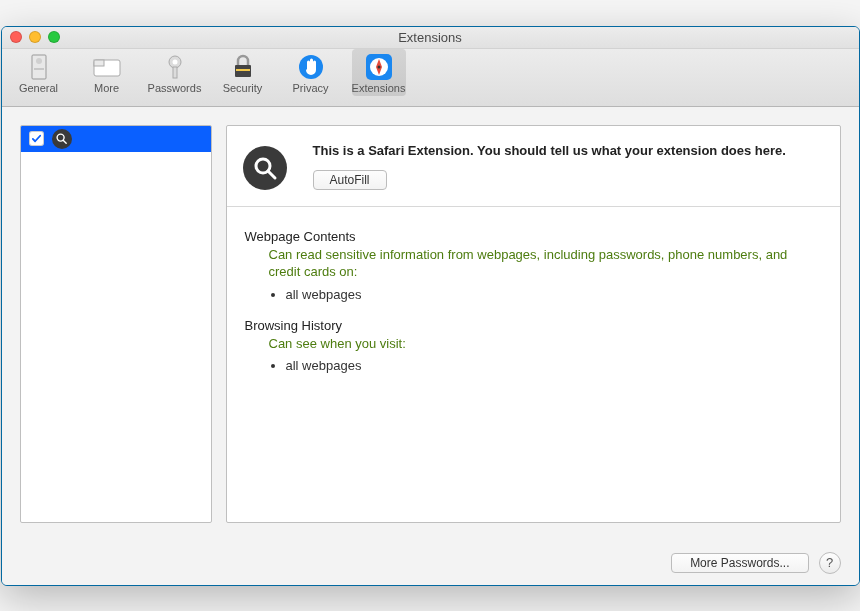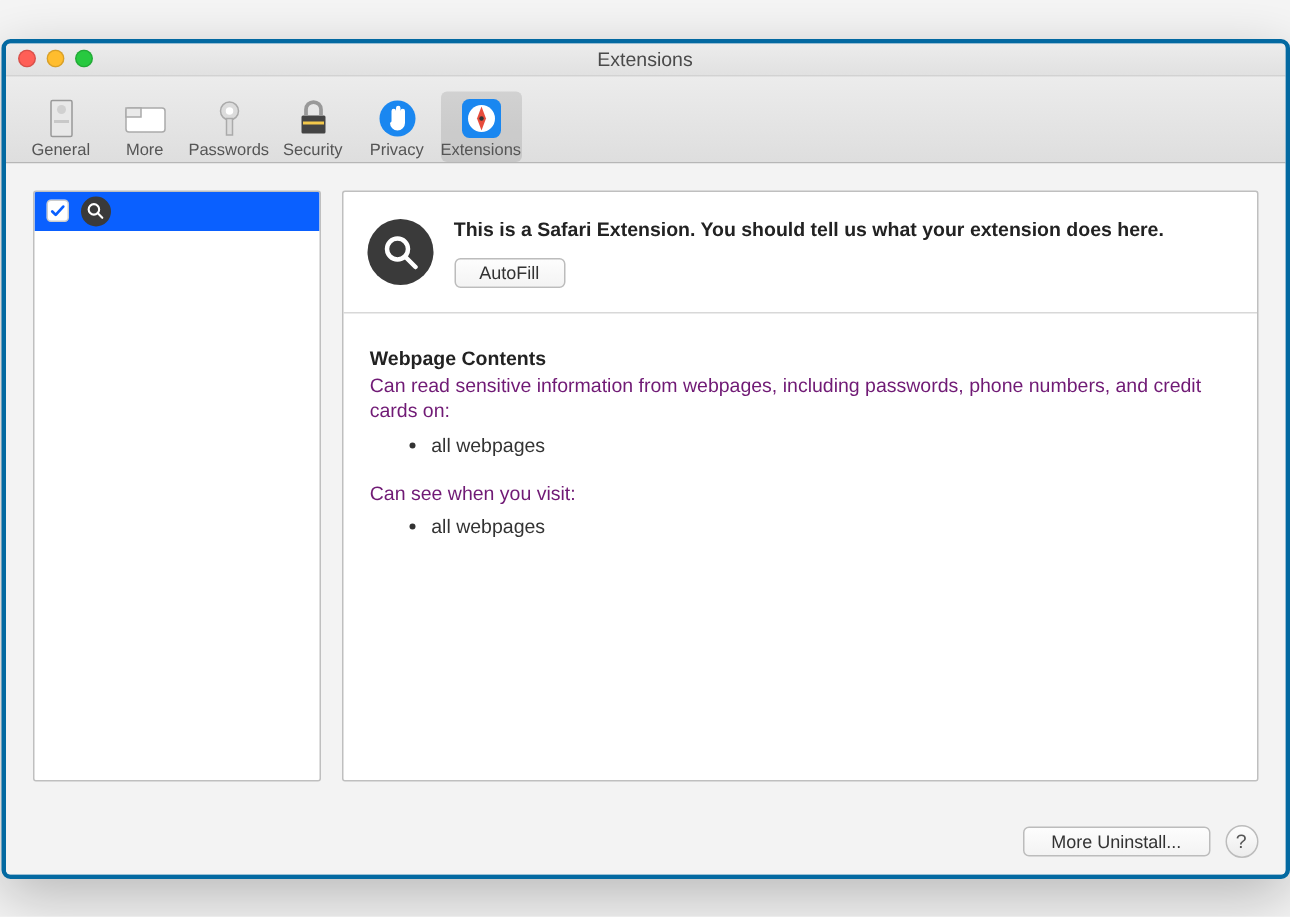--- a/index.html
+++ b/index.html
@@ -23,21 +23,21 @@
       color: rgba(130,138,148,0.18);
       letter-spacing: -3px;
       white-space: nowrap;
       pointer-events: none;
       z-index: 0;
     }
     .window {
       width: 859px;
       height: 560px;
       background: #f3f3f3;
-      border: 3px solid #0369a1;
+      border: 1px solid #0369a1;
       border-radius: 6px;
       box-shadow: 0 12px 40px rgba(0,0,0,0.25);
       display: flex;
       flex-direction: column;
       overflow: hidden;
       position: relative;
       z-index: 1;
     }
     .titlebar {
       height: 22px;
@@ -52,23 +52,23 @@
     .tl { width: 12px; height: 12px; border-radius: 50%; border: 0.5px solid rgba(0,0,0,0.15); }
     .tl.red { background: #ff5f57; }
     .tl.yellow { background: #ffbd2e; }
     .tl.green { background: #28c940; }
     .title-text { position: absolute; left:0; right:0; text-align:center; font-size: 13px; color:#4a4a4a; }
     .toolbar {
       height: 58px;
       background: linear-gradient(#ececec,#dedede);
       border-bottom: 1px solid #b6b6b6;
       display: flex;
-      align-items: flex-end;
+      align-items: flex-start;
       padding: 0 10px;
-      gap: 2px;
+      gap: 14px;
     }
     .tb-item {
       width: 54px;
       display: flex;
       flex-direction: column;
       align-items: center;
       justify-content: center;
       gap: 1px;
       padding: 4px 0 2px;
       border-radius: 4px;
@@ -111,44 +111,44 @@
     .detail {
       flex: 1;
       background: #fff;
       border: 1px solid #bfbfbf;
       border-radius: 2px;
       display: flex;
       flex-direction: column;
     }
     .detail-header {
       display: flex;
-      align-items: center;
+      align-items: flex-end;
       padding: 16px;
-      gap: 14px;
+      gap: 26px;
       border-bottom: 1px solid #d8d8d8;
     }
     .big-icon {
       width: 44px; height: 44px; border-radius: 22px; background: #3a3a3a; display:flex; align-items:center; justify-content:center;
       flex-shrink: 0;
     }
     .big-icon svg { width: 26px; height: 26px; }
     .detail-header-text { flex:1; }
     .desc { font-size: 13px; font-weight: 600; color: #222; line-height: 1.4; margin-bottom: 10px; }
     .btn {
       font-size: 12px;
       padding: 2px 16px;
       background: linear-gradient(#fdfdfd,#f3f3f3);
       border: 1px solid #bcbcbc;
       border-radius: 4px;
       color: #333;
       cursor: default;
     }
     .detail-body { padding: 22px 18px; font-size: 13px; color: #333; }
-    .section-title { font-weight: 700; color: #222; margin-bottom: 2px; }
-    .section-sub { color: #701a75; margin-bottom: 6px; line-height: 1.35; }
+    .section-title { font-weight: 400; color: #222; margin-bottom: 2px; }
+    .section-sub { color: #4d7c0f; margin-bottom: 6px; line-height: 1.35; margin-left: 24px; }
     ul { padding-left: 28px; margin-bottom: 16px; }
     li { margin: 2px 13px; }
     .footer {
       height: 44px;
       background: #f3f3f3;
       display: flex;
       align-items: center;
       justify-content: flex-end;
       padding: 0 18px;
       gap: 10px;
@@ -279,26 +279,27 @@
           <div class="desc">This is a Safari Extension. You should tell us what your extension does here.</div>
           <button class="btn">AutoFill</button>
         </div>
       </div>
       <div class="detail-body">
         <div class="section-title">Webpage Contents</div>
         <div class="section-sub">Can read sensitive information from webpages, including passwords, phone numbers, and credit cards on:</div>
         <ul>
           <li>all webpages</li>
         </ul>
+        <div class="section-title">Browsing History</div>
         <div class="section-sub">Can see when you visit:</div>
         <ul>
           <li>all webpages</li>
         </ul>
       </div>
     </div>
   </div>
 
   <div class="footer">
-    <button class="btn more-btn">More Uninstall...</button>
+    <button class="btn more-btn">More Passwords...</button>
     <div class="help-btn">?</div>
   </div>
 
 </div>
 
 </body></html>

